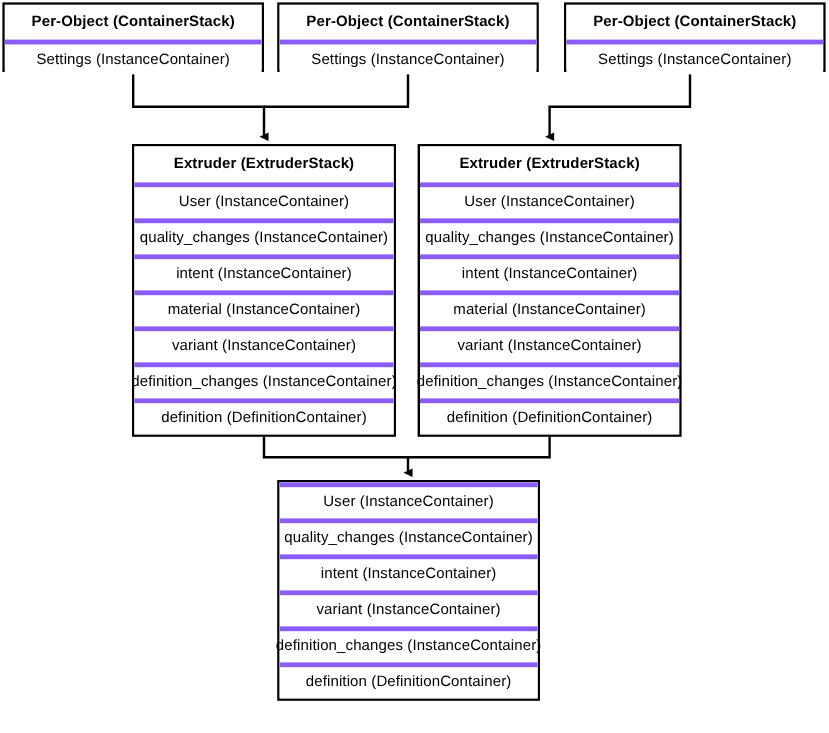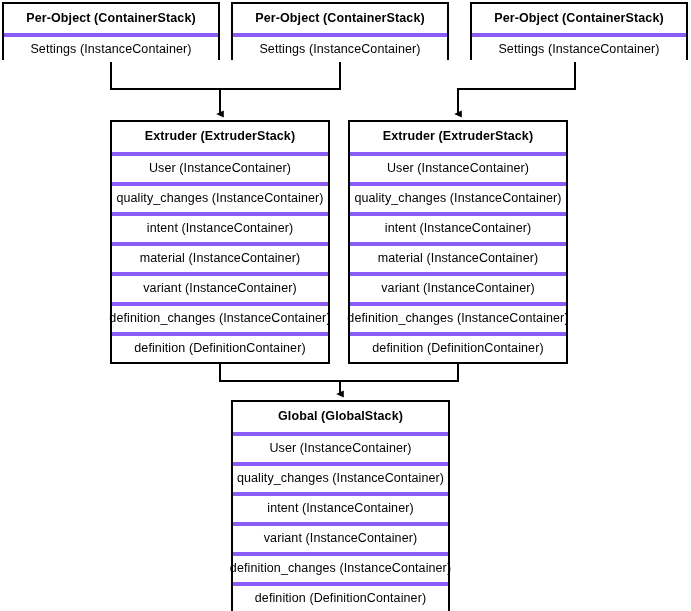--- a/index.html
+++ b/index.html
@@ -112,21 +112,20 @@
     <div class="row">User (InstanceContainer)</div>
     <div class="row">quality_changes (InstanceContainer)</div>
     <div class="row">intent (InstanceContainer)</div>
     <div class="row">material (InstanceContainer)</div>
     <div class="row">variant (InstanceContainer)</div>
     <div class="row">definition_changes (InstanceContainer)</div>
     <div class="row">definition (DefinitionContainer)</div>
   </div>
 
   <div class="node stacknode" style="left:231px; top:400px; width:219px;">
-    <div class="row header">Global (GlobalStack)</div>
     <div class="row">User (InstanceContainer)</div>
     <div class="row">quality_changes (InstanceContainer)</div>
     <div class="row">intent (InstanceContainer)</div>
     <div class="row">variant (InstanceContainer)</div>
     <div class="row">definition_changes (InstanceContainer)</div>
     <div class="row">definition (DefinitionContainer)</div>
   </div>
 
 </div>
 

